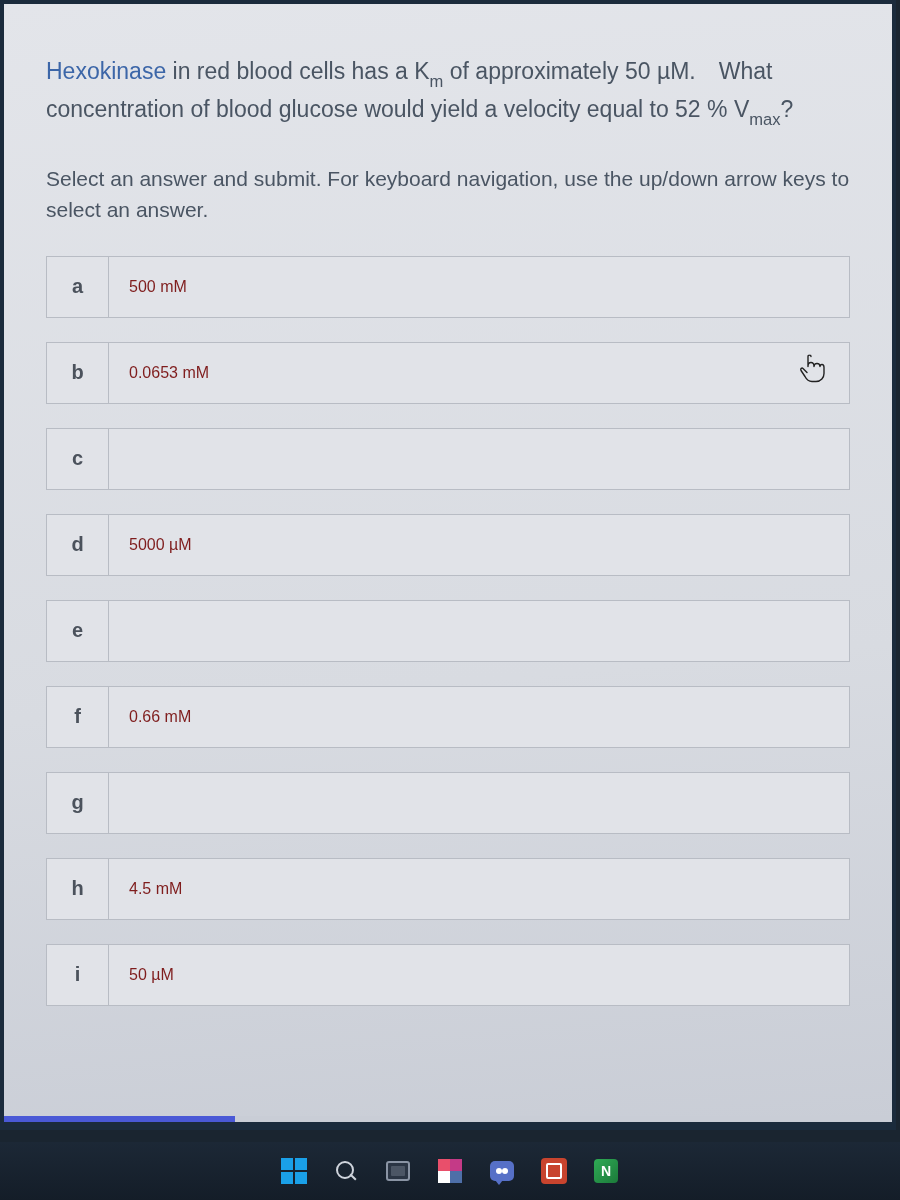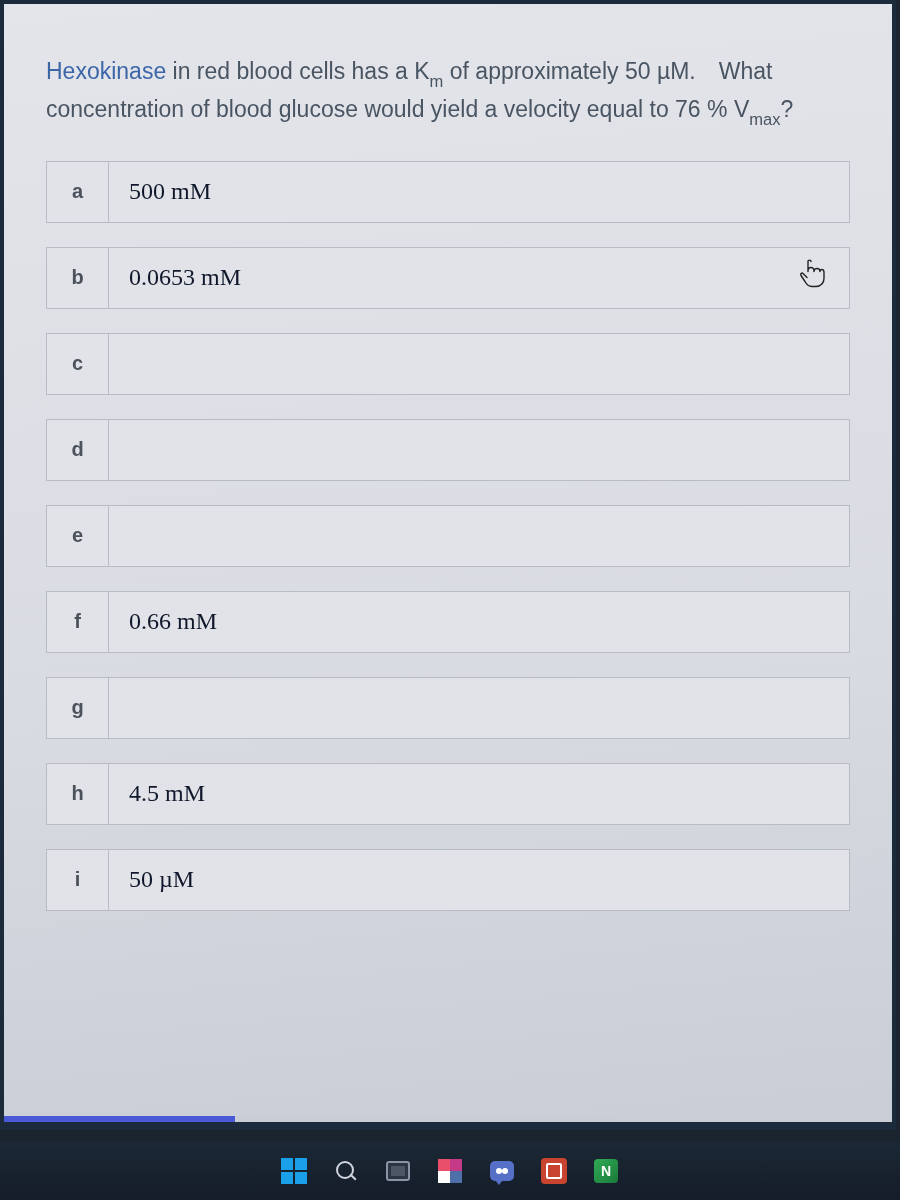--- a/index.html
+++ b/index.html
@@ -55,23 +55,22 @@
     font-size: 20px;
     font-weight: 700;
     color: #4b525c;
     border-right: 1px solid #b8bcc4;
   }
   .option .text {
     flex: 1;
     display: flex;
     align-items: center;
     padding-left: 20px;
-    font-size: 24px;
-    color: #0f172a;
-    font-family: Liberation Serif, serif;
+    font-size: 16px;
+    color: #7f1d1d;
   }
   .cursor {
     position: absolute;
     right: 24px;
     top: 50%;
     transform: translateY(-50%);
     font-size: 26px;
     color: #333;
   }
   .progress {
@@ -146,43 +145,45 @@
   .app-red::after{content:"";position:absolute;inset:5px;border:2px solid #fff;border-radius:2px;}
   .app-green { width:24px;height:24px;border-radius:4px; background:linear-gradient(135deg,#2fab55,#1c7a3a); color:#fff; font-weight:bold; font-size:14px; display:flex;align-items:center;justify-content:center;}
 </style>
 </head>
 <body>
 
 <div class="page-wrap">
 
   <div class="question">
     <span class="keyword">Hexokinase</span><span> in red blood cells has a K</span><span class="sub">m</span><span> of approximately 50 µM. What</span><br>
-    <span>concentration of blood glucose would yield a velocity equal to 76 % V</span><span class="sub">max</span><span>?</span>
-  </div>
-
+    <span>concentration of blood glucose would yield a velocity equal to 52 % V</span><span class="sub">max</span><span>?</span>
+  </div>
+
+  <div class="instruction">Select an answer and submit. For keyboard navigation, use the up/down arrow keys to select an answer.</div>
 
   <div class="options">
     <div class="option">
       <div class="letter">a</div>
       <div class="text">500 mM</div>
     </div>
     <div class="option">
       <div class="letter">b</div>
       <div class="text">0.0653 mM</div>
       <span class="cursor">
         <svg width="26" height="30" viewBox="0 0 26 30">
           <path d="M9 2 v10 M9 12 c0 0 0-4 3-4 s3 4 3 4 c0 0 0-3 3-3 s3 3 3 3 c0 0 0-2 2-2 s2 3 2 3 v6 c0 4-3 8-8 8 h-4 c-4 0-6-3-7-5 l-4-6 c-1-2 1-3 2-2 l4 4 M9 2 c0-2 3-2 3 0 v0" fill="none" stroke="#222" stroke-width="1.4" stroke-linecap="round" stroke-linejoin="round"></path>
         </svg>
       </span>
     </div>
     <div class="option">
       <div class="letter">c</div>
     </div>
     <div class="option">
       <div class="letter">d</div>
+      <div class="text">5000 µM</div>
     </div>
     <div class="option">
       <div class="letter">e</div>
     </div>
     <div class="option">
       <div class="letter">f</div>
       <div class="text">0.66 mM</div>
     </div>
     <div class="option">
       <div class="letter">g</div>

